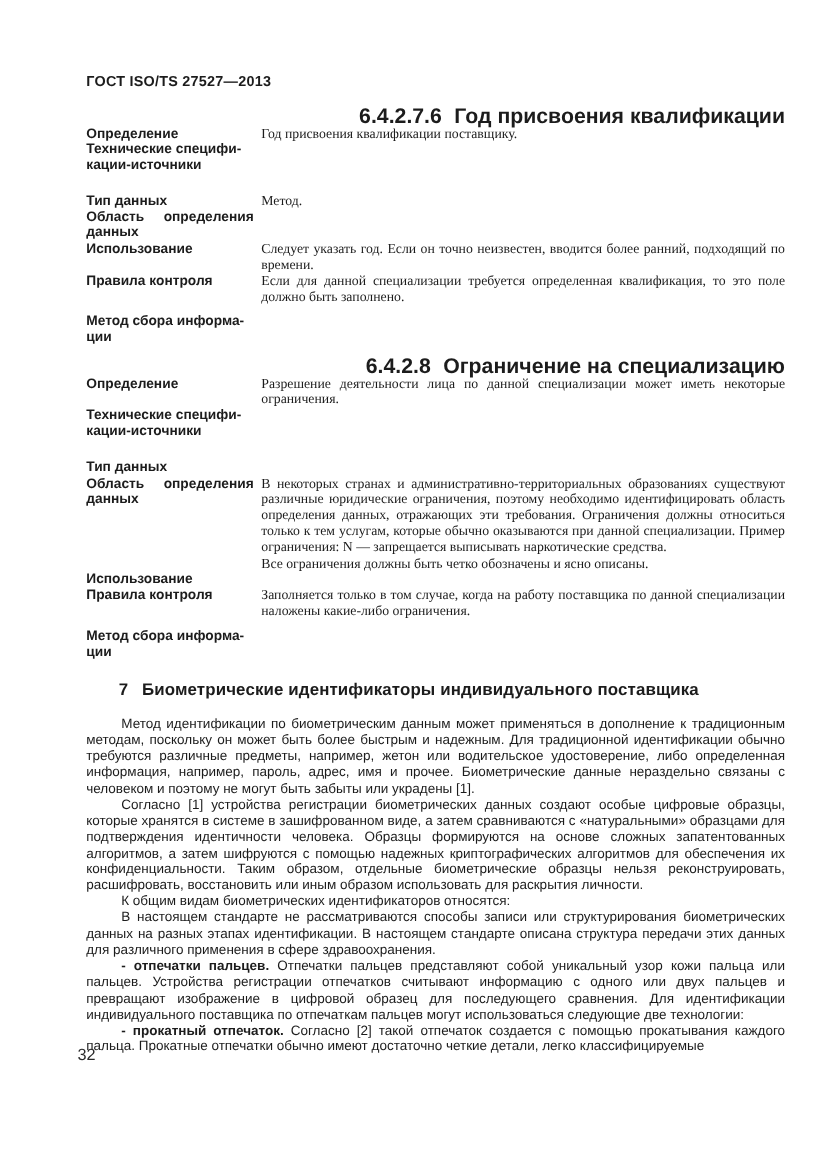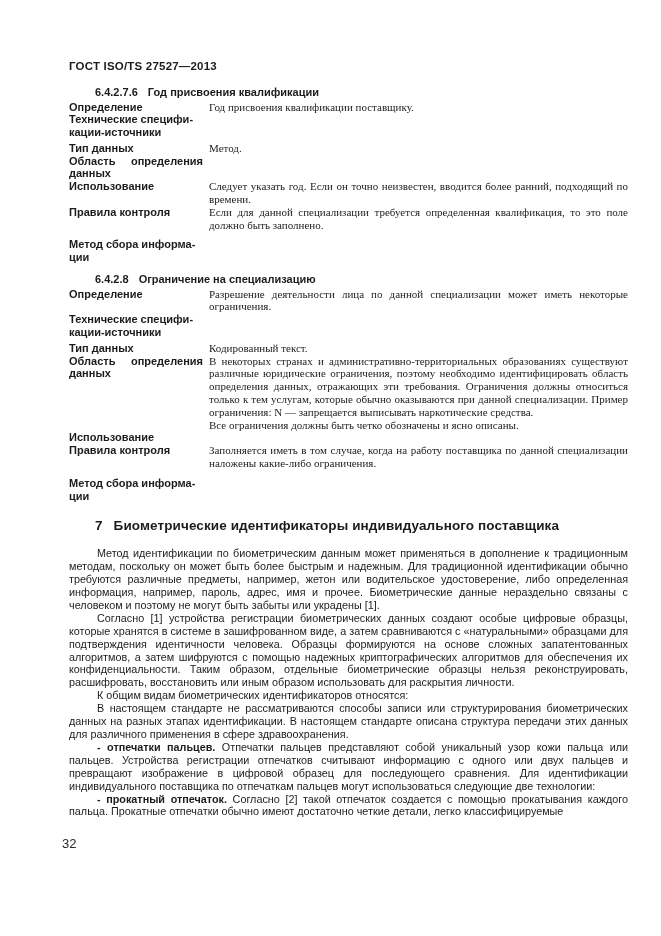--- a/index.html
+++ b/index.html
@@ -16,25 +16,26 @@
     padding: 60px 33px 0 69px; 
   }
   .running-header {
     font-weight: bold;
     font-size: 11.5px;
     line-height: 13px;
     margin-bottom: 13px;
     letter-spacing: 0.2px;
   }
   .sub-heading {
-    font-size: 11px;
+    font-size: 17px;
     font-weight: bold;
     line-height: 13.5px;
     margin: 0 0 1px 0;
     padding-left: 26px;
+    text-align: right;
   }
   .sub-heading .num { margin-right: 10px; }
   .def-row {
     display: flex;
     font-size: 11px;
     line-height: 12.8px;
   }
   .def-label {
     flex: none;
     width: 140px;
@@ -43,21 +44,21 @@
     text-align: justify;
     padding-right: 6px;
     box-sizing: border-box;
   }
   .def-value {
     flex: 1;
     text-align: justify;
     white-space: pre-line;
     font-family: Liberation Serif, serif;
   }
-  .mt-sm { margin-top: 3px; }
+  .mt-sm { margin-top: 16px; }
   .mt-md { margin-top: 7px; }
   .sub-heading.mt-md { margin-top: 9px; }
   .chapter-heading {
     font-size: 13.5px;
     font-weight: bold;
     line-height: 17px;
     margin: 15px 0 13px 0;
     padding-left: 26px;
     letter-spacing: 0.1px;
   }
@@ -124,33 +125,32 @@
         <span class="def-label">Определение</span>
         <span class="def-value">Разрешение деятельности лица по данной специализации может иметь некоторые ограничения.</span>
       </div>
     <div class="def-row">
         <span class="def-label">Технические специфи-
 кации-источники</span>
         <span class="def-value"></span>
       </div>
     <div class="def-row mt-sm">
         <span class="def-label">Тип данных</span>
-        <span class="def-value">Кодированный текст.</span>
       </div>
     <div class="def-row">
         <span class="def-label">Область определения данных</span>
         <span class="def-value">В некоторых странах и административно-территориальных образованиях существуют различные юридические ограничения, поэтому необходимо идентифицировать область определения данных, отражающих эти требования. Ограничения должны относиться только к тем услугам, которые обычно оказываются при данной специализации. Пример ограничения: N — запрещается выписывать наркотические средства.
 Все ограничения должны быть четко обозначены и ясно описаны.</span>
       </div>
     <div class="def-row">
         <span class="def-label">Использование</span>
       </div>
     <div class="def-row">
         <span class="def-label">Правила контроля</span>
-        <span class="def-value">Заполняется иметь в том случае, когда на работу поставщика по данной специализации наложены какие-либо ограничения.</span>
+        <span class="def-value">Заполняется только в том случае, когда на работу поставщика по данной специализации наложены какие-либо ограничения.</span>
       </div>
     <div class="def-row mt-md">
         <span class="def-label">Метод сбора информа-
 ции</span>
         <span class="def-value"></span>
       </div>
 
     <h2 class="chapter-heading"><span class="num">7</span><span>Биометрические идентификаторы индивидуального поставщика</span></h2>
 
     <p class="para">Метод идентификации по биометрическим данным может применяться в дополнение к традиционным методам, поскольку он может быть более быстрым и надежным. Для традиционной идентификации обычно требуются различные предметы, например, жетон или водительское удостоверение, либо определенная информация, например, пароль, адрес, имя и прочее. Биометрические данные нераздельно связаны с человеком и поэтому не могут быть забыты или украдены [1].</p>

